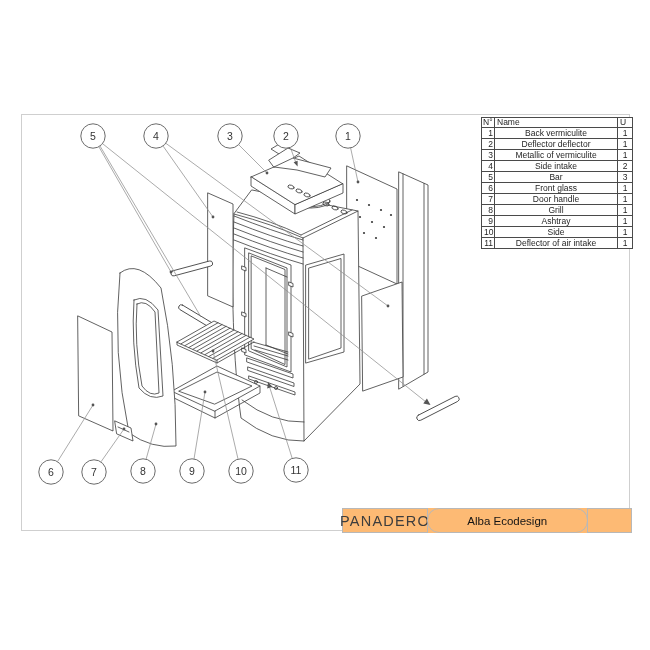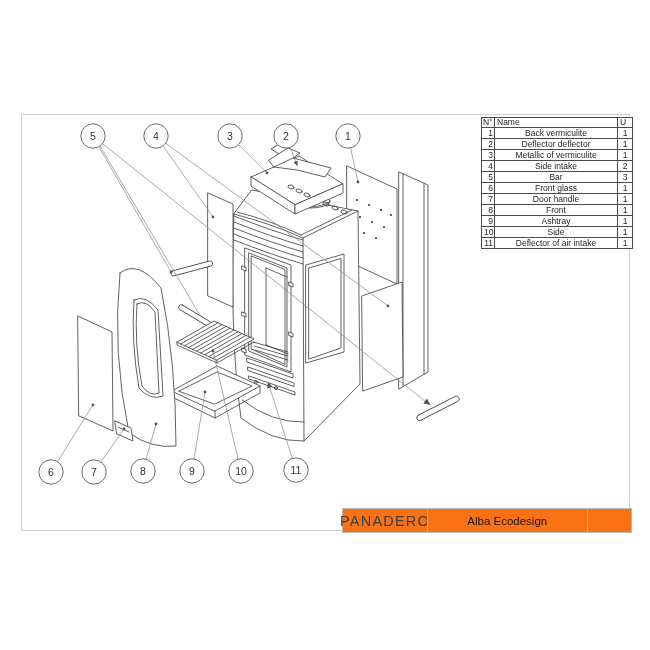--- a/index.html
+++ b/index.html
@@ -29,30 +29,30 @@
   table.parts th{height:10px;text-align:left;}
   table.parts th.h-num{text-align:left;padding-left:1px;}
   table.parts td{height:11px;}
   table.parts td.num{text-align:right;padding-right:1px;}
   table.parts td.name{text-align:center;}
   table.parts td.units{text-align:center;}
 
   
   .titleblock{
     position:absolute;left:342px;top:508px;width:290px;height:25px;
-    display:flex;background:#f97316;
+    display:flex;background:#fdba74;
   }
   .titleblock .cell{
     border:1px solid #b8b8b8;box-sizing:border-box;height:25px;
     display:flex;align-items:center;justify-content:center;
     margin-left:-1px;
   }
   .titleblock .cell:first-child{margin-left:0;}
   .cell.brand{width:86px;font-size:14.5px;letter-spacing:1.2px;color:#3d3d3d;}
-  .cell.model{width:177px;font-size:11.5px;color:#141414;}
+  .cell.model{width:177px;font-size:11.5px;color:#141414;border-radius:12px;}
   .cell.blank{width:50px;}
 </style>
 </head>
 <body style="--frame-border: #cfcfcf; --table-border: #4a4a4a; --text-color: #1f1f1f; background: rgb(255, 255, 255);">
 
 <div class="stage">
 
   <div class="frame"></div>
 
   <svg class="drawing" viewBox="0 0 650 650">
@@ -320,21 +320,21 @@
           <td class="name">Front glass</td>
           <td class="units">1</td>
         </tr>
         <tr>
           <td class="num">7</td>
           <td class="name">Door handle</td>
           <td class="units">1</td>
         </tr>
         <tr>
           <td class="num">8</td>
-          <td class="name">Front</td>
+          <td class="name">Grill</td>
           <td class="units">1</td>
         </tr>
         <tr>
           <td class="num">9</td>
           <td class="name">Ashtray</td>
           <td class="units">1</td>
         </tr>
         <tr>
           <td class="num">10</td>
           <td class="name">Side</td>

